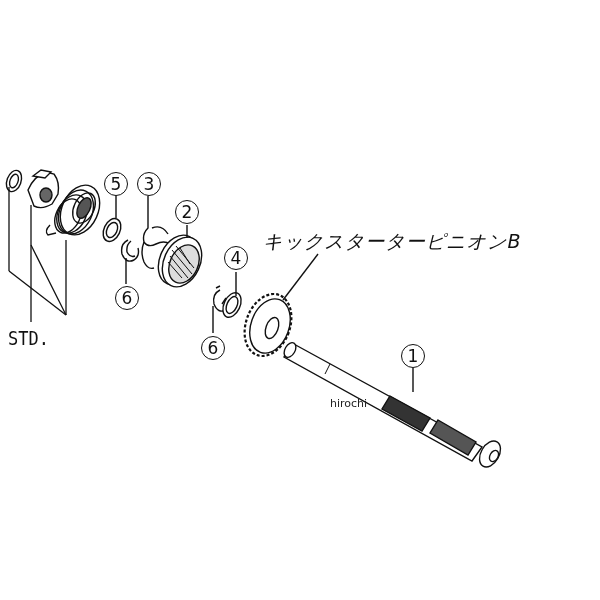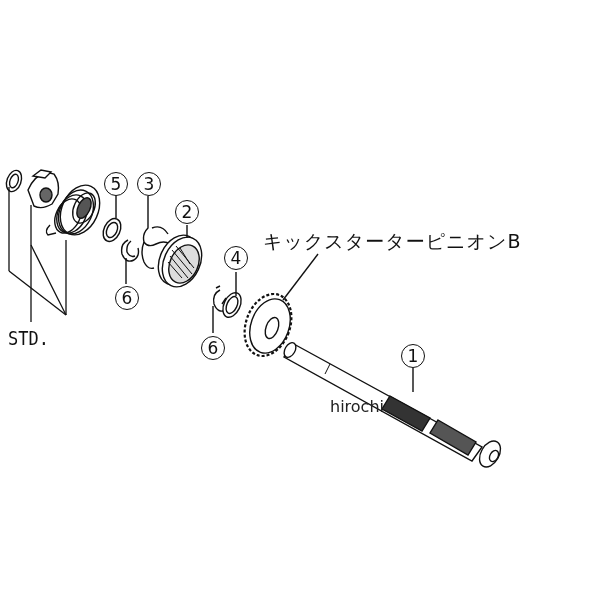--- a/index.html
+++ b/index.html
@@ -2,21 +2,21 @@
 <html><head>
   <meta charset="utf-8">
   <style>
     html, body { margin: 0; padding: 0; background: #ffffff; }
     body { width: 600px; height: 600px; position: relative; overflow: hidden; font-family: "DejaVu Sans", sans-serif; }
     svg.diagram { position: absolute; left: 0; top: 0; width: 600px; height: 600px; }
     .label { position: absolute; color: #111; font-family: "DejaVu Sans", sans-serif; }
     .circ { position: absolute; width: 22px; height: 22px; border: 1.5px solid #111; border-radius: 50%; font-size: 17px; line-height: 22px; text-align: center; color: #111; font-family: "DejaVu Sans", sans-serif; background: #fff; box-sizing: content-box; }
     .title-label { font-size: 19px; letter-spacing: 1px; }
     .std-label { font-family: "DejaVu Sans Mono", monospace; font-size: 20px; font-weight: normal; transform: scaleX(0.85); transform-origin: left; }
-    .watermark { font-size: 16px; color: #222; }
+    .watermark { font-size: 11px; color: #222; }
   </style>
 </head>
 <body>
 
 <svg class="diagram" viewBox="0 0 600 600" xmlns="http://www.w3.org/2000/svg">
   <g fill="none" stroke="#111" stroke-width="1.4">
 
     <g>
       <ellipse cx="14" cy="181" rx="7" ry="11" transform="rotate(20 14 181)" fill="#fff"></ellipse>
       <ellipse cx="14" cy="181" rx="4" ry="7" transform="rotate(20 14 181)"></ellipse>
@@ -105,15 +105,15 @@
 </svg>
 
 <div class="circ" style="left:104px;top:172px;">5</div>
 <div class="circ" style="left:137px;top:172px;">3</div>
 <div class="circ" style="left:175px;top:200px;">2</div>
 <div class="circ" style="left:224px;top:246px;">4</div>
 <div class="circ" style="left:115px;top:286px;">6</div>
 <div class="circ" style="left:201px;top:336px;">6</div>
 <div class="circ" style="left:401px;top:344px;">1</div>
 
-<div class="label title-label" style="left:263px;top:229px;">キックスターターピニオンB</div>
+<div class="label title-label" style="left:263px;top:229px;font-style:italic;">キックスターターピニオンB</div>
 <div class="label std-label" style="left:8px;top:326px;">STD.</div>
 <div class="label watermark" style="left:330px;top:397px;">hirochi</div>
 
 </body></html>

